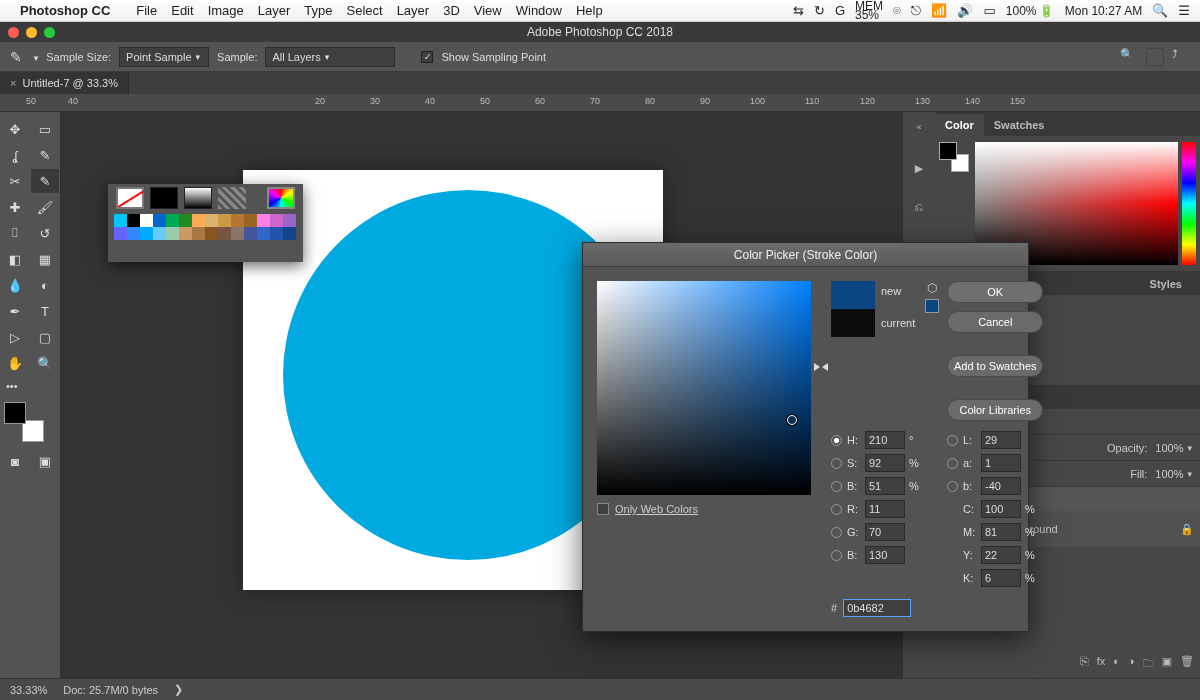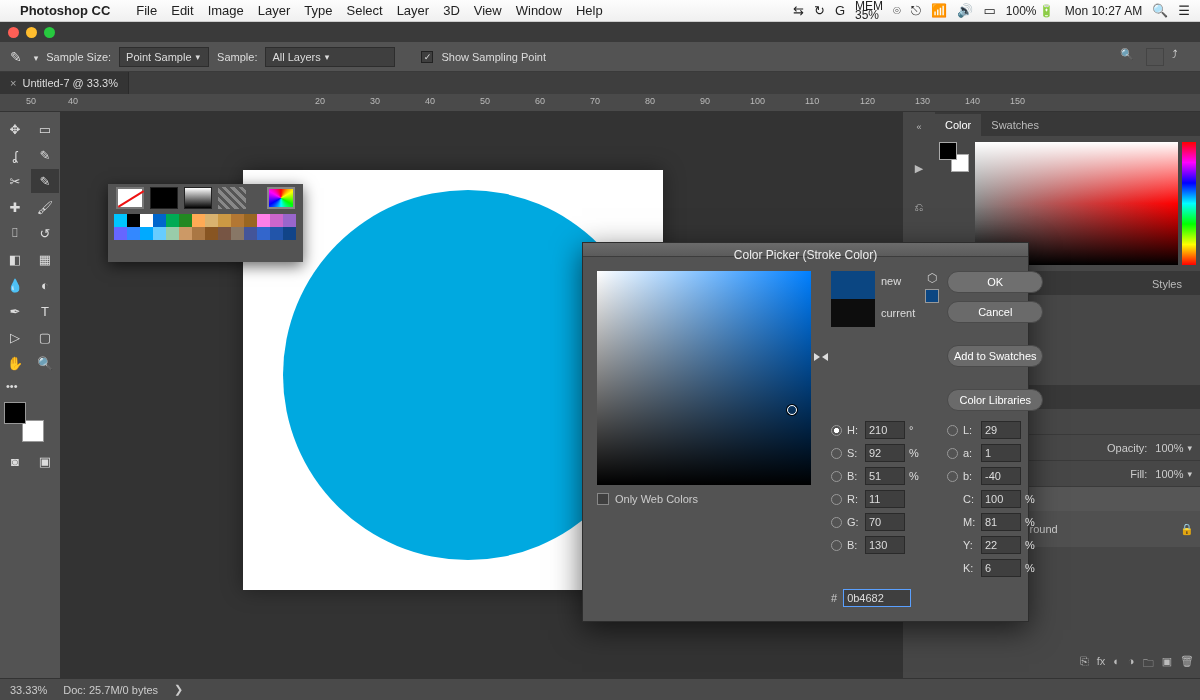--- a/index.html
+++ b/index.html
@@ -60,61 +60,61 @@
   .recent-pop .sw-red{width:28px;height:22px; border:2px solid #777; background:#fff; position:relative;}
   .recent-pop .sw-red::after{content:"";position:absolute;left:-2px;top:9px;width:30px;height:2px;background:#e11;transform:rotate(-32deg);}
   .recent-pop .label{padding:6px 8px; color:#ccc; font-size:11px; display:flex; justify-content:space-between;}
   .recent-pop .grid{display:flex; flex-wrap:wrap; padding:2px 6px; gap:0;}
   .recent-pop .grid .c{width:13px;height:13px; border:0; margin:0;}
   .recent-pop .rainbow{width:28px;height:22px; background:conic-gradient(red,yellow,lime,cyan,blue,magenta,red); border:2px solid #888; margin-left:auto;}
 
   
   .rpanels { position:absolute; right:0; top:0; width:265px; height:100%; background:#474747; display:flex; flex-direction:column;}
   .rpanels .collapse-strip{position:absolute; left:-32px; top:0; width:32px; height:100%; background:#474747;}
-  .panel-tabs{height:24px; display:flex; align-items:flex-end; background:#383838; font-size:11px;}
+  .panel-tabs{height:24px; display:flex; align-items:flex-end; background:#383838; font-size:11px;font-weight:bold;}
   .panel-tabs .ptab{padding:5px 10px; color:#bbb; cursor:pointer;}
   .panel-tabs .ptab.active{background:#474747; color:#fff;}
   .color-panel{height:135px; background:#474747; position:relative;}
   .color-panel .spectrum{position:absolute; left:40px; right:22px; top:6px; bottom:6px; background:linear-gradient(to bottom,rgba(255,255,255,1),rgba(255,255,255,0) 50%,rgba(0,0,0,0) 50%,rgba(0,0,0,1)),linear-gradient(to right,#888,red);}
   .color-panel .hue{position:absolute; right:4px; top:6px; width:14px; bottom:6px; background:linear-gradient(red,magenta,blue,cyan,lime,yellow,red);}
   .color-panel .fgbg2{position:absolute; left:4px; top:6px; width:30px; height:30px;}
   .color-panel .fgbg2 .f{position:absolute;width:18px;height:18px;top:0;left:0;background:#000;border:1px solid #aaa;}
   .color-panel .fgbg2 .b{position:absolute;width:18px;height:18px;bottom:0;right:0;background:#fff;border:1px solid #aaa;}
 
   .layers-panel{flex:1; background:#474747; position:relative; font-size:11px; color:#ccc;}
   .layers-panel .row{display:flex;align-items:center;height:26px;padding:0 8px;gap:8px;border-bottom:1px solid #3a3a3a;}
   .layers-panel .layer-row{display:flex;align-items:center;height:36px;background:#505050;padding:0 6px;gap:8px;}
   .layers-panel .thumb{width:28px;height:24px;background:#eee;border:1px solid #888;}
   .layers-panel .eye{width:14px;text-align:center;}
   .layers-panel .lock{margin-left:auto;}
 
   
   .picker { position:absolute; left:582px; top:130px; width:447px; background:#535353; box-shadow:0 8px 28px rgba(0,0,0,.6); z-index:10; border:1px solid #2d2d2d;}
-  .picker .ptitle{height:14px; background:linear-gradient(#6b6b6b,#5b5b5b); color:#eee; text-align:center; font-size:12px; line-height:24px; border-bottom:1px solid #3c3c3c;}
+  .picker .ptitle{height:24px; background:linear-gradient(#6b6b6b,#5b5b5b); color:#eee; text-align:center; font-size:12px; line-height:24px; border-bottom:1px solid #3c3c3c;}
   .picker .body{display:flex; padding:14px; gap:10px;}
   .picker .sv{width:214px;height:214px;position:relative; background:linear-gradient(to bottom,rgba(0,0,0,0),#000),linear-gradient(to right,#fff,hsl(210,100%,50%));}
   .picker .sv .ring{position:absolute; width:10px;height:10px;border:1px solid #fff;border-radius:50%; left:190px; top:134px; box-shadow:0 0 0 1px #000;}
   .picker .huebar{width:18px;height:214px;background:linear-gradient(red,magenta,blue,cyan,lime,yellow,red); position:relative;}
   .picker .huebar .arrow-l{position:absolute; left:-7px; top:82px; width:0;height:0;border-top:4px solid transparent;border-bottom:4px solid transparent;border-left:6px solid #ddd;}
   .picker .huebar .arrow-r{position:absolute; right:-7px; top:82px; width:0;height:0;border-top:4px solid transparent;border-bottom:4px solid transparent;border-right:6px solid #ddd;}
   .picker .rcol{flex:1; display:flex; flex-direction:column; gap:6px; font-size:11px;}
   .picker .newcur{display:flex; gap:6px; align-items:flex-start;}
   .picker .newcur .swatches{width:44px;}
   .picker .newcur .sw{width:44px;height:28px;}
   .picker .newcur .labels{display:flex;flex-direction:column;gap:20px;padding-top:4px;color:#ddd;}
   .picker .btncol{display:flex;flex-direction:column;gap:8px;}
   .picker .btn{width:96px;height:22px;border-radius:11px;background:#6a6a6a;color:#fff;border:1px solid #4a4a4a;font-size:11px;display:flex;align-items:center;justify-content:center;cursor:pointer;}
   .picker .btn.primary{background:#6f6f6f;}
   .picker .numgrid{display:grid; grid-template-columns: 14px 16px 42px 16px 18px 14px 16px 42px 16px; row-gap:5px; column-gap:2px; align-items:center; color:#ddd; margin-top:4px;}
   .picker .numgrid .rad{width:11px;height:11px;border-radius:50%;border:1px solid #999;display:inline-block;}
   .picker .numgrid .rad.on{background:radial-gradient(#fff 0 40%,transparent 45%);}
   .picker .numgrid input{width:40px;height:18px;background:#3f3f3f;border:1px solid #2a2a2a;color:#ddd;font-size:11px;padding:0 3px;}
   .picker .hexrow{display:flex;gap:6px;align-items:center;margin-top:6px;}
   .picker .hexrow input{width:68px;height:18px;background:#3f3f3f;border:1px solid #5aa0ff;color:#ddd;font-size:11px;padding:0 3px;}
-  .picker .owc{display:flex;align-items:flex-start;gap:6px;margin-top:8px;}
+  .picker .owc{display:flex;align-items:flex-start;gap:6px;margin-top:8px;text-decoration:underline;}
   .picker .owc .cb{width:12px;height:12px;border:1px solid #888;background:#3f3f3f;}
   .picker .cubeblue{display:flex;flex-direction:column;gap:4px;align-items:center;margin-left:4px;}
   .picker .cubeblue .cube{width:14px;height:14px;color:#ccc;font-size:12px;text-align:center;}
   .picker .cubeblue .bluebox{width:14px;height:14px;background:#0b4682;border:1px solid #999;}
 
   
   .status { position:absolute; bottom:0; left:0; right:0; height:22px; background:#4a4a4a; display:flex; align-items:center; padding:0 10px; gap:16px; font-size:11px; color:#ccc; border-top:1px solid #333;}
 
   .ic-caret::after{content:"▾"; font-size:9px; margin-left:4px;}
 </style>
@@ -151,20 +151,21 @@
     <span class="glyph">☰</span>
   </div>
 </div>
 
 <div class="titlebar">
   <div class="traffic">
     <div class="tl red"></div>
     <div class="tl yellow"></div>
     <div class="tl green"></div>
   </div>
+  <div class="title">Adobe Photoshop CC 2018</div>
 </div>
 
 <div class="optbar">
   <span style="font-size:14px;">✎</span>
   <span class="ic-caret"></span>
   <span>Sample Size:</span>
   <span class="sel ic-caret" style="width:90px;display:inline-flex;align-items:center;">Point Sample</span>
   <span>Sample:</span>
   <span class="sel ic-caret" style="width:130px;display:inline-flex;align-items:center;">All Layers</span>
   <span style="width:10px;"></span>

